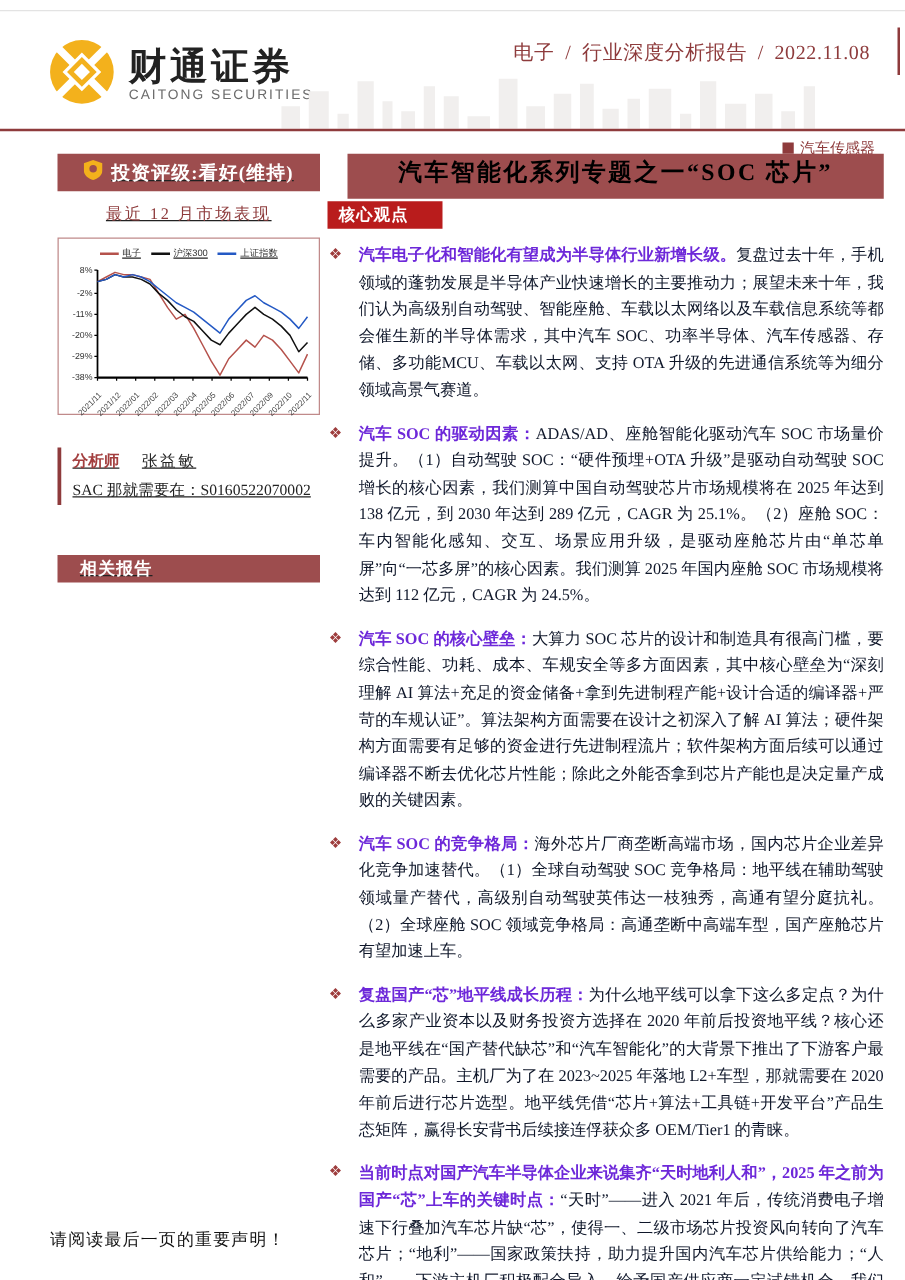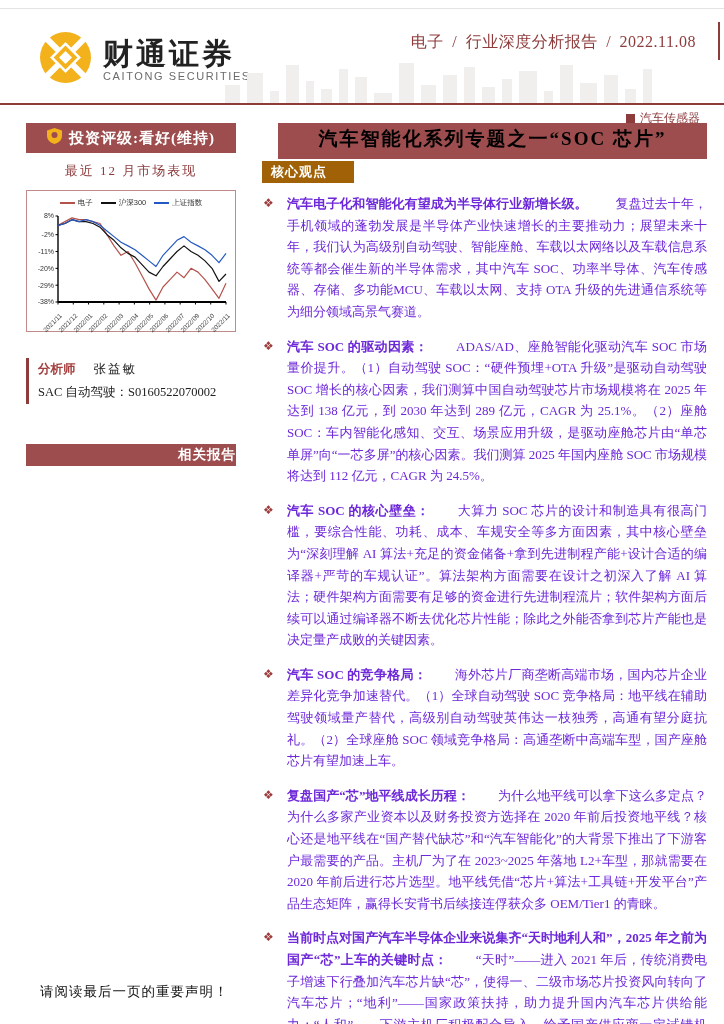--- a/index.html
+++ b/index.html
@@ -23,52 +23,52 @@
   .skyline { position:absolute; left:225px; right:0; top:58px; height:45px; display:flex; align-items:flex-end; gap:7px; overflow:hidden; }
   .skyline i { display:block; background:#f1efee; }
 
   .banner-title { position:absolute; top:60px; right:24px; font-size:26px; font-weight:bold; color:#8e3b3c; letter-spacing:1px; white-space:nowrap; }
   .header-rule { position:absolute; top:103px; left:0; right:0; height:2px; background:#8e3b3c; }
 
   .doc-label { position:absolute; top:110px; right:24px; display:flex; align-items:center; gap:5px; font-size:12px; color:#8e3b3c; }
   .doc-label .sq { width:9px; height:9px; background:#8e3b3c; display:inline-block; }
 
   
-  .sidebar { position:absolute; left:26px; top:123px; width:210px; }
+  .sidebar { position:absolute; left:46px; top:123px; width:210px;text-decoration:underline; }
   .rating-banner { height:30px; background:#9d4d4e; color:#fff; display:flex; align-items:center; justify-content:center; gap:7px; font-size:15px; font-weight:bold; letter-spacing:1px; }
   .market-caption { margin-top:9px; text-align:center; color:#8e3b3c; font-size:13px; letter-spacing:2px; }
 
   .chart-box { margin-top:10px; border:1px solid #c08a8a; padding:7px 2px 2px 2px; height:142px; }
   .chart-legend { display:flex; justify-content:center; gap:8px; font-size:7.5px; color:#333; font-family:"Liberation Sans","DejaVu Sans",sans-serif; }
   .chart-legend .item { display:flex; align-items:center; gap:3px; }
   .chart-legend .swatch { display:inline-block; width:15px; height:2px; }
   .chart-svg-wrap { position:relative; width:200px; margin:2px auto 0 auto; }
   .ytick { font-size:7px; fill:#333; font-family:"Liberation Sans","DejaVu Sans",sans-serif; }
   .x-labels { position:relative; width:200px; height:26px; margin:0 auto; }
   .x-labels span { position:absolute; top:2px; font-size:6.5px; color:#444; white-space:nowrap; transform-origin:100% 0; transform:rotate(-45deg); font-family:"Liberation Sans","DejaVu Sans",sans-serif; }
 
   .analyst-block { margin-top:26px; border-left:3px solid #8e3b3c; padding-left:9px; font-size:12.5px; line-height:23px; }
   .analyst-role { color:#a33f3f; font-weight:bold; margin-right:18px; }
   .analyst-name { color:#222; letter-spacing:2px; }
   .analyst-line { color:#222; }
 
-  .related-header { margin-top:40px; background:#9d4d4e; color:#fff; font-size:13.5px; font-weight:bold; height:22px; line-height:22px; padding-left:8px; letter-spacing:1px;text-align:right; }
+  .related-header { margin-top:40px; background:#9d4d4e; color:#fff; font-size:13.5px; font-weight:bold; height:22px; line-height:22px; padding-left:18px; letter-spacing:1px; }
   .related-item { margin-top:8px; font-size:13px; line-height:25px; text-align:justify; color:#222; }
   .related-item .date { margin-left:14px; }
 
   
   .main-col { position:absolute; left:262px; top:123px; width:445px; }
   .main-title-banner { height:36px; background:#9d4d4e; color:#000000; font-size:19px; font-weight:bold; text-align:center; line-height:32px; letter-spacing:2px;margin-left:16px; }
-  .section-label { margin-top:2px; width:92px; height:22px; background:#a16207; color:#fff; font-size:13px; font-weight:bold; line-height:22px; padding-left:9px; letter-spacing:1px; }
+  .section-label { margin-top:2px; width:92px; height:22px; background:#b91c1c; color:#fff; font-size:13px; font-weight:bold; line-height:22px; padding-left:9px; letter-spacing:1px; }
 
   .bullet-list { margin-top:10px; }
   .bullet { position:relative; padding-left:25px; margin-bottom:13px; font-size:13px; line-height:21.6px; text-align:justify; }
   .bullet-marker { position:absolute; left:1px; top:0; color:#9d3c3c; font-size:12px; }
   .bullet-lead { font-weight:bold; color:#6d28d9; }
-  .bullet-body { color:#6d28d9;margin-left:28px; }
+  .bullet-body { color:#0f172a; }
 
   .footer-note { position:absolute; left:40px; top:983px; font-size:13.5px; color:#111; letter-spacing:1px; }
 </style>
 </head>
 <body>
 
 <div class="page">
   <div class="top-hairline"></div>
 
   <div class="logo-block">
@@ -204,21 +204,21 @@
           <span style="right: 35.5455px;">2022/09</span>
           <span style="right: 20.2727px;">2022/10</span>
           <span style="right: 5px;">2022/11</span>
         </div>
     </div>
 
     <div class="analyst-block">
       <div>
         <span class="analyst-role">分析师</span><span class="analyst-name">张益敏</span>
       </div>
-      <div class="analyst-line">SAC 自动驾驶：S0160522070002</div>
+      <div class="analyst-line">SAC 那就需要在：S0160522070002</div>
     </div>
 
     <div class="related-header">相关报告</div>
   </div>
 
   <div class="main-col">
     <div class="main-title-banner">汽车智能化系列专题之一“SOC 芯片”</div>
     <div class="section-label">核心观点</div>
     <div class="bullet-list">
         <div class="bullet"><span class="bullet-marker">❖</span><span class="bullet-lead">汽车电子化和智能化有望成为半导体行业新增长级。</span><span class="bullet-body">复盘过去十年，手机领域的蓬勃发展是半导体产业快速增长的主要推动力；展望未来十年，我们认为高级别自动驾驶、智能座舱、车载以太网络以及车载信息系统等都会催生新的半导体需求，其中汽车 SOC、功率半导体、汽车传感器、存储、多功能MCU、车载以太网、支持 OTA 升级的先进通信系统等为细分领域高景气赛道。</span></div>

